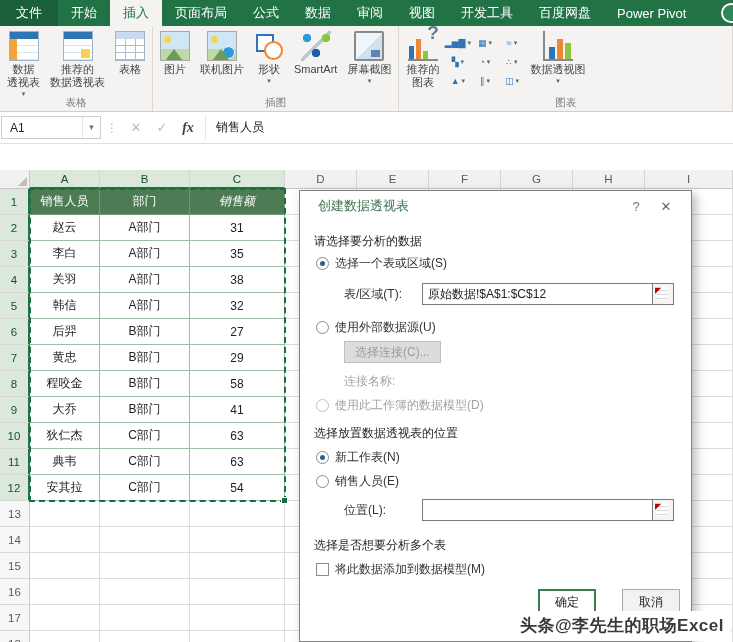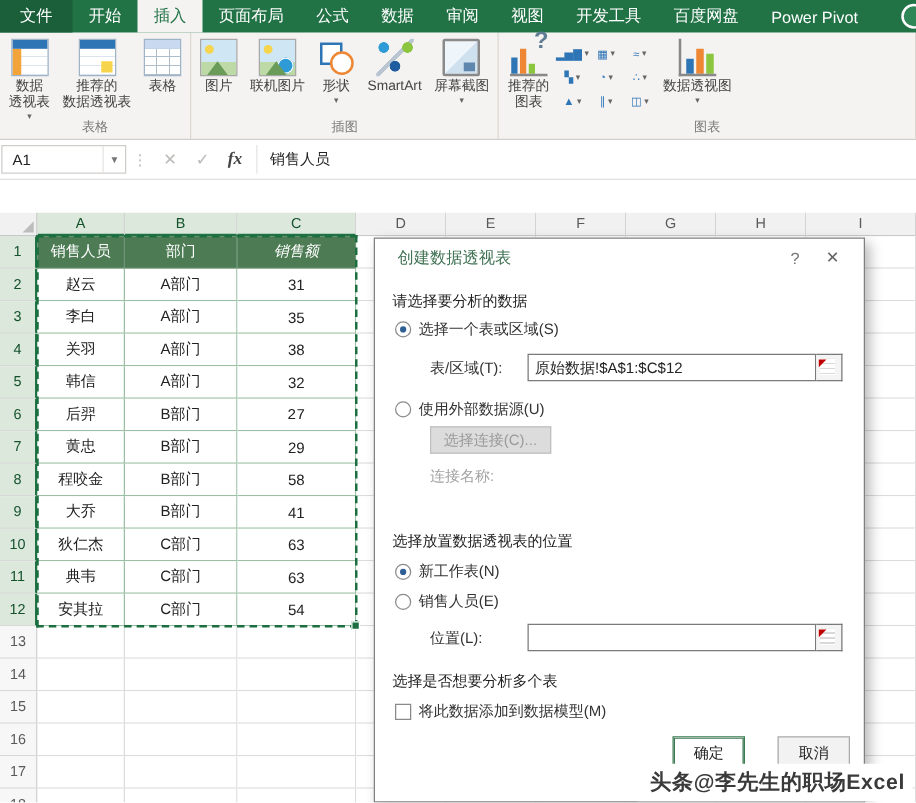--- a/index.html
+++ b/index.html
@@ -336,21 +336,21 @@
         <div class="cell" style="width: 72px;"></div>
         <div class="cell" style="width: 72px;"></div>
         <div class="cell" style="width: 72px;"></div>
         <div class="cell" style="width: 72px;"></div>
         <div class="cell" style="width: 88px;"></div>
       </div>
       <div class="grid-row">
         <div class="rowhdr sel">6</div>
         <div class="cell t-body" style="width: 70px;">后羿</div>
         <div class="cell t-body" style="width: 90px;">B部门</div>
-        <div class="cell t-body" style="width: 95px; font-family: Liberation Mono, monospace;">27</div>
+        <div class="cell t-body" style="width: 95px;">27</div>
         <div class="cell" style="width: 72px;"></div>
         <div class="cell" style="width: 72px;"></div>
         <div class="cell" style="width: 72px;"></div>
         <div class="cell" style="width: 72px;"></div>
         <div class="cell" style="width: 72px;"></div>
         <div class="cell" style="width: 88px;"></div>
       </div>
       <div class="grid-row">
         <div class="rowhdr sel">7</div>
         <div class="cell t-body" style="width: 70px;">黄忠</div>
@@ -522,20 +522,24 @@
 
   <div class="dlg-abs" style="left:16px;top:128px">
     <span class="radio"></span>
     <span>使用外部数据源(U)</span>
   </div>
 
   <div class="dlg-btn-disabled" style="left:44px;top:150px">选择连接(C)...</div>
 
   <div class="dlg-abs dis" style="left:44px;top:182px">连接名称:</div>
 
+  <div class="dlg-abs" style="left:16px;top:206px">
+    <span class="radio disabled"></span>
+    <span class="dis">使用此工作簿的数据模型(D)</span>
+  </div>
 
   <div class="dlg-sect" style="top:234px">选择放置数据透视表的位置</div>
 
   <div class="dlg-abs" style="left:16px;top:258px">
     <span class="radio checked"></span>
     <span>新工作表(N)</span>
   </div>
 
   <div class="dlg-abs" style="left:16px;top:282px">
     <span class="radio"></span>

